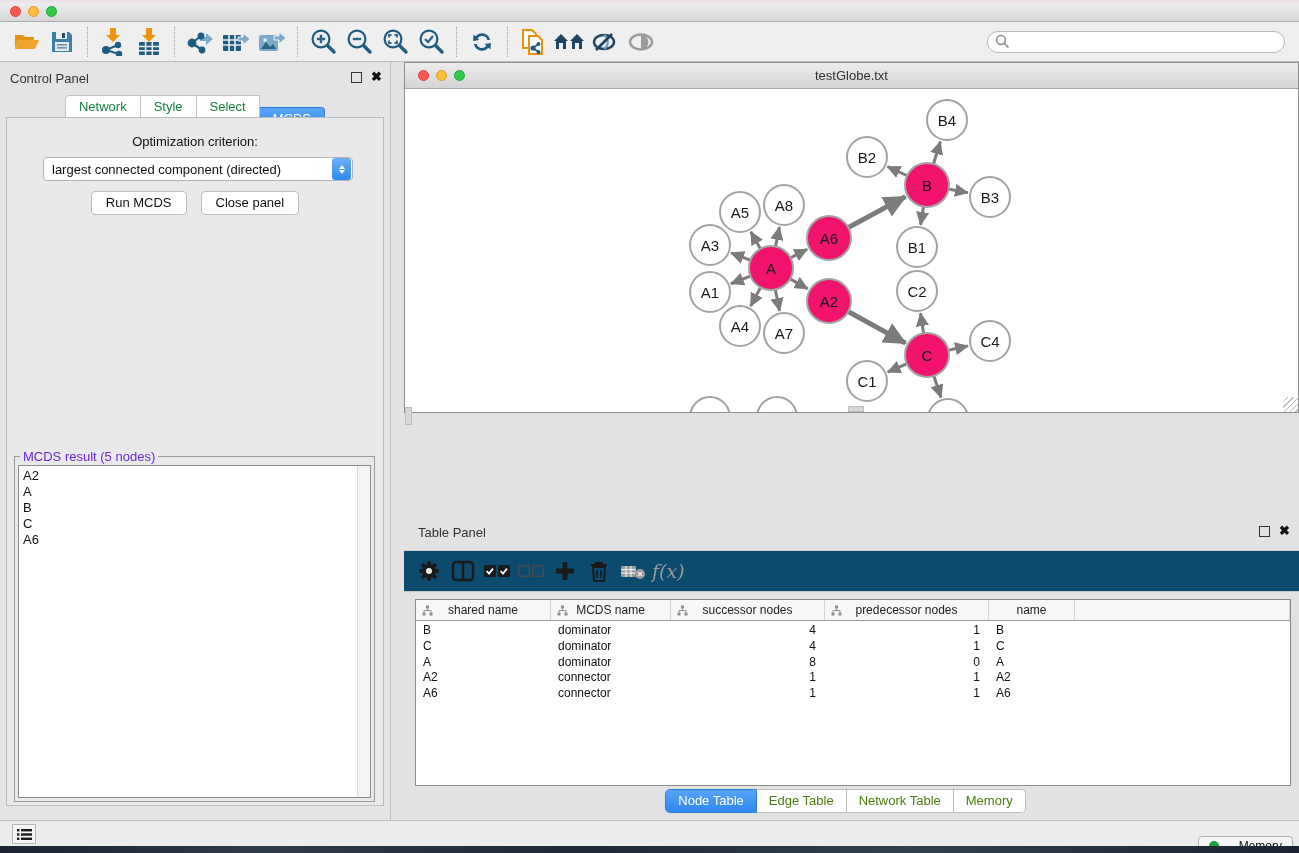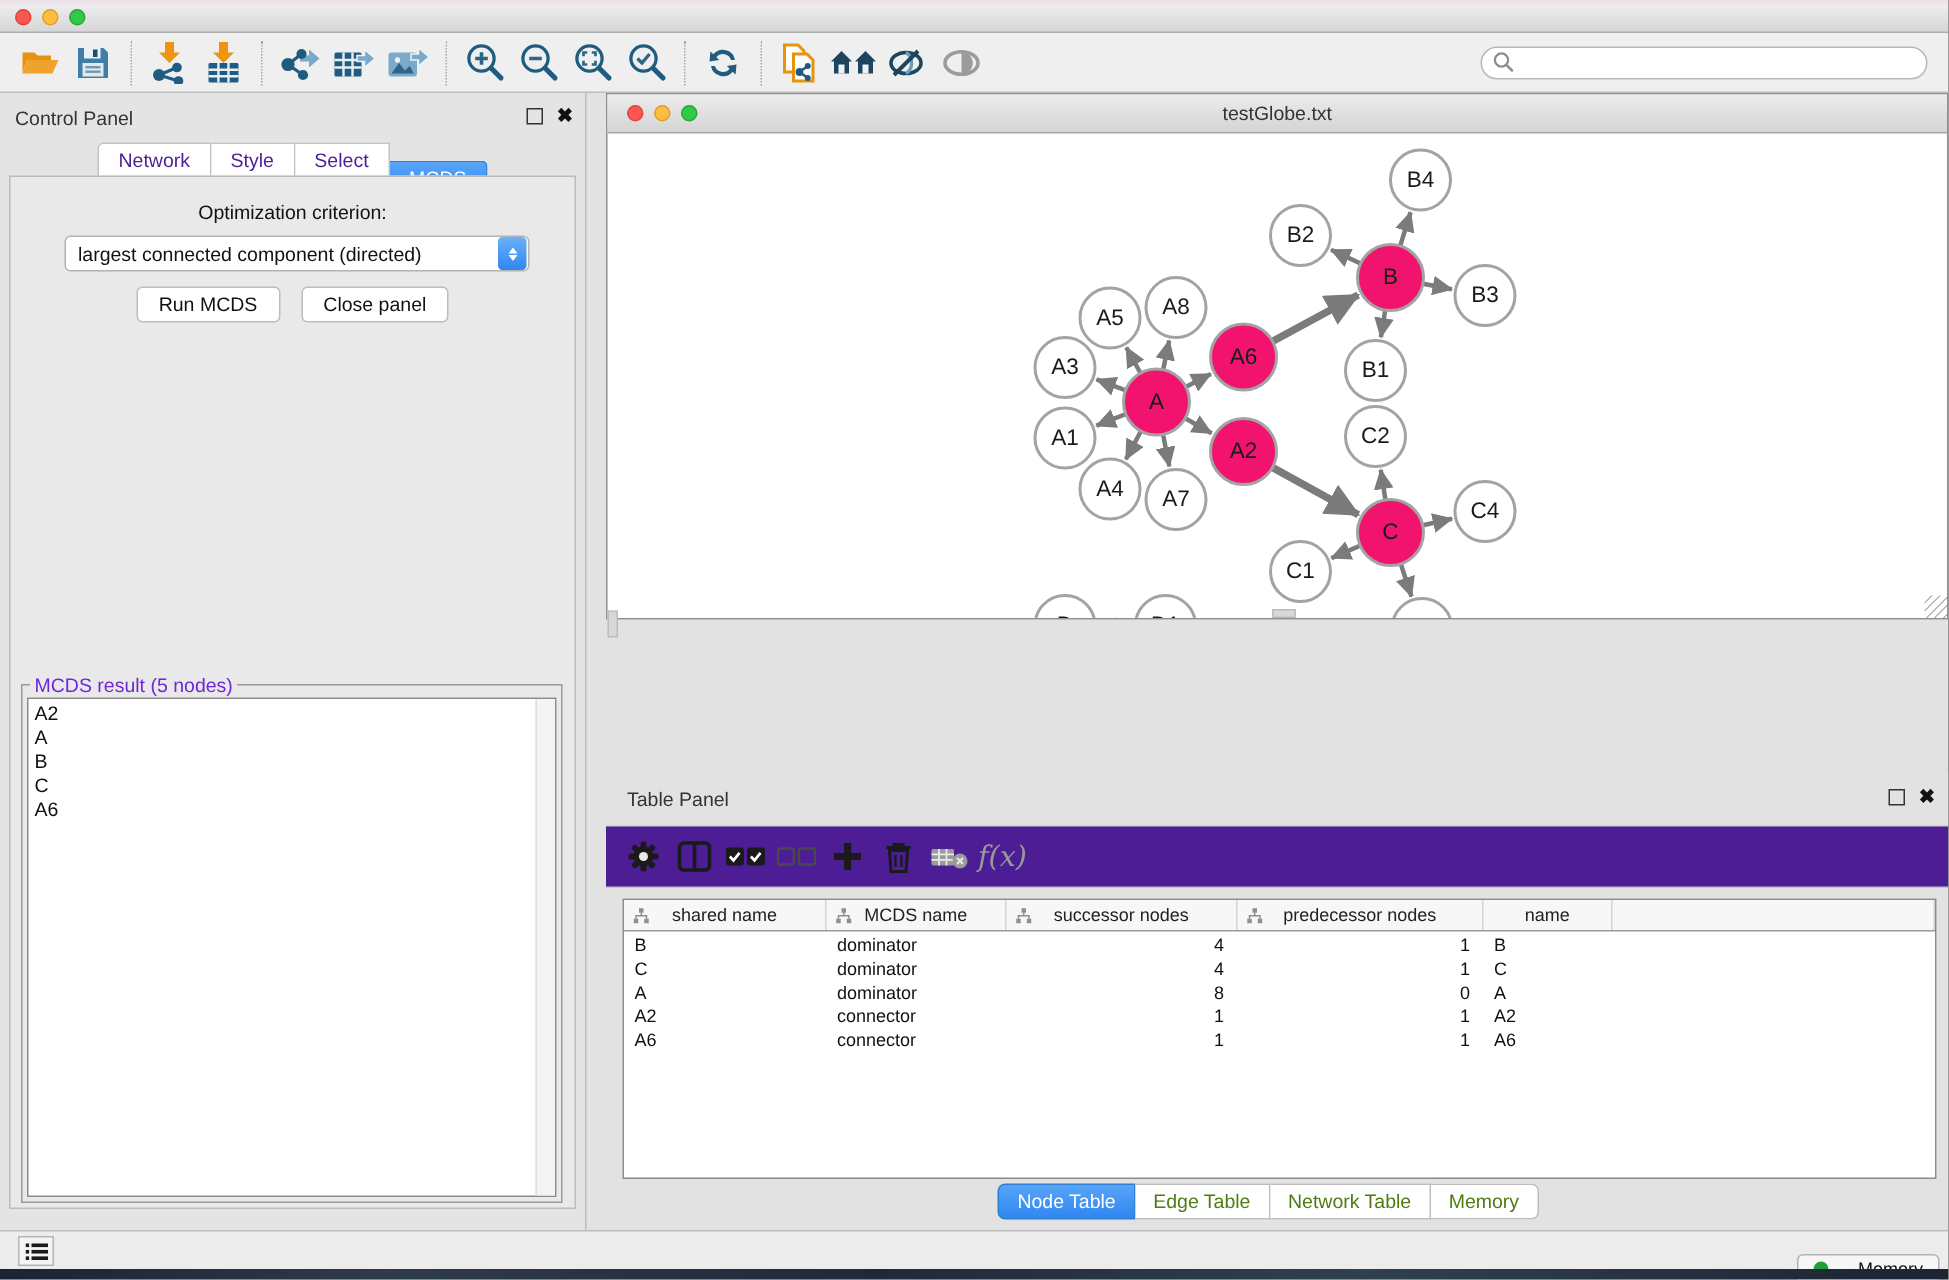--- a/index.html
+++ b/index.html
@@ -34,21 +34,21 @@
     display:flex; align-items:center; padding-left:7px; margin-right:6px;
   }
   .searchbox input { border:none; outline:none; background:transparent; font-size:12px; width:250px; font-family:"Liberation Sans",sans-serif; }
   
   .control-panel { position:absolute; left:0; top:62px; width:391px; height:758px; background:#e4e4e4; border-right:1px solid #bdbdbd; }
   .cp-title { position:absolute; left:10px; top:9px; font-size:13px; color:#333; }
   .cp-float { position:absolute; top:10px; right:28px; width:11px; height:11px; border:1.5px solid #333; }
   .cp-close { position:absolute; top:7px; right:8px; font-size:13px; font-weight:bold; color:#111; }
   .cp-tabs { position:absolute; left:0; right:0; top:33px; display:flex; justify-content:center; }
   .cp-tab {
-    font-size:13px; color:#4c1d95; background:#fff; border:1px solid #c3c3c3; border-left:none;
+    font-size:13px; color:#15803d; background:#fff; border:1px solid #c3c3c3; border-left:none;
     padding:3px 13px 4px 13px; cursor:default;
   }
   .cp-tab:first-child { border-left:1px solid #c3c3c3; border-radius:4px 0 0 4px; }
   .cp-tab:last-child { border-radius:0 4px 4px 0;margin-top:12px; }
   .cp-tab.active { background:linear-gradient(#5aa5f8,#2f87f1); color:#fff; border-color:#2f7fd6; }
   .cp-content { position:absolute; left:6px; right:6px; top:55px; bottom:14px; background:#e9e9e9; border:1px solid #bcbcbc; }
   .opt-label { position:absolute; left:0; right:0; top:16px; text-align:center; font-size:13px; color:#111; }
   .criterion {
     position:absolute; left:36px; top:39px; width:310px; height:24px; background:#fff;
     border:1px solid #b4b4b4; border-radius:4px; display:flex; align-items:center;
@@ -85,21 +85,21 @@
   .resize-grip {
     position:absolute; right:0; bottom:0; width:15px; height:15px;
     background:repeating-linear-gradient(135deg, transparent 0 3px, #b9b9b9 3px 4px);
   }
   
   .table-panel { position:absolute; left:392px; top:515px; width:907px; height:305px; background:#e2e2e2; }
   .tp-title { position:absolute; left:26px; top:10px; font-size:13px; color:#333; }
   .tp-float { position:absolute; top:11px; right:29px; width:11px; height:11px; border:1.5px solid #333; }
   .tp-close { position:absolute; top:8px; right:9px; font-size:13px; font-weight:bold; color:#111; }
   .tp-toolbar {
-    position:absolute; left:12px; right:0px; top:35px; height:42px; background:#4c1d95;
+    position:absolute; left:12px; right:0px; top:35px; height:42px; background:#0c4a6e;
     border-top:1px solid #d2d2d2; border-bottom:1px solid #c6c6c6;
     display:flex; align-items:center; padding-left:10px; gap:4px;
   }
   .tp-tool { width:30px; height:30px; display:flex; align-items:center; justify-content:center; }
   .fx-label { font-size:19px; font-family:"DejaVu Serif", serif; font-style:italic; color:#9a9a9a; }
   .data-table { position:absolute; left:23px; right:8px; top:84px; height:187px; background:#fff; border:1px solid #8b8b8b; overflow:hidden; }
   .tbl-head { display:grid; grid-template-columns:135px 120px 154px 164px 86px 1fr; height:21px; background:#f7f7f7; border-bottom:1px solid #9a9a9a; }
   .tbl-head .th { position:relative; display:flex; align-items:center; justify-content:center; font-size:12px; color:#222; border-right:1px solid #d4d4d4; }
   .tbl-head .th svg { position:absolute; left:6px; top:5px; }
   .tbl-row { display:grid; grid-template-columns:135px 120px 154px 164px 86px 1fr; height:15.8px; }

